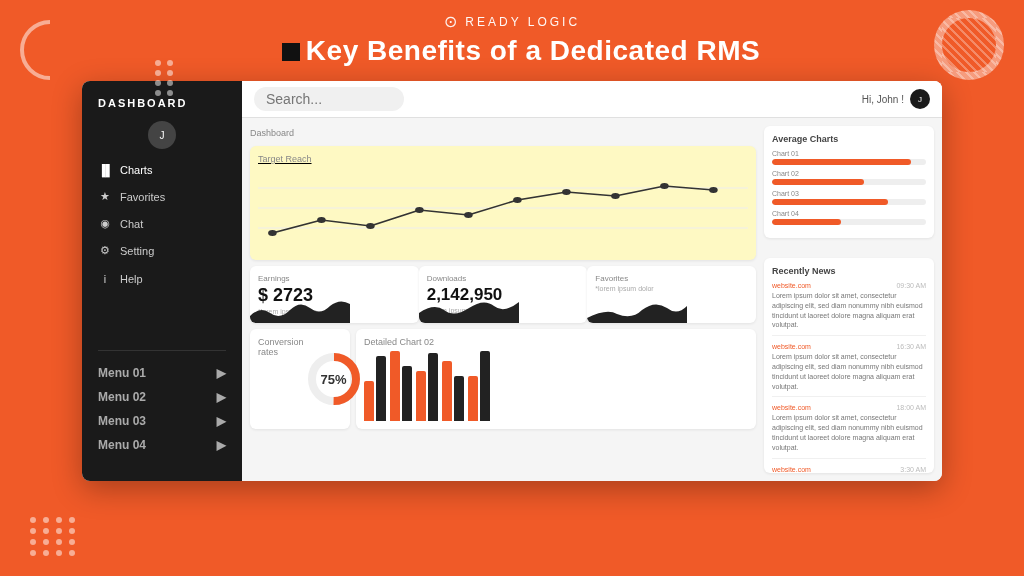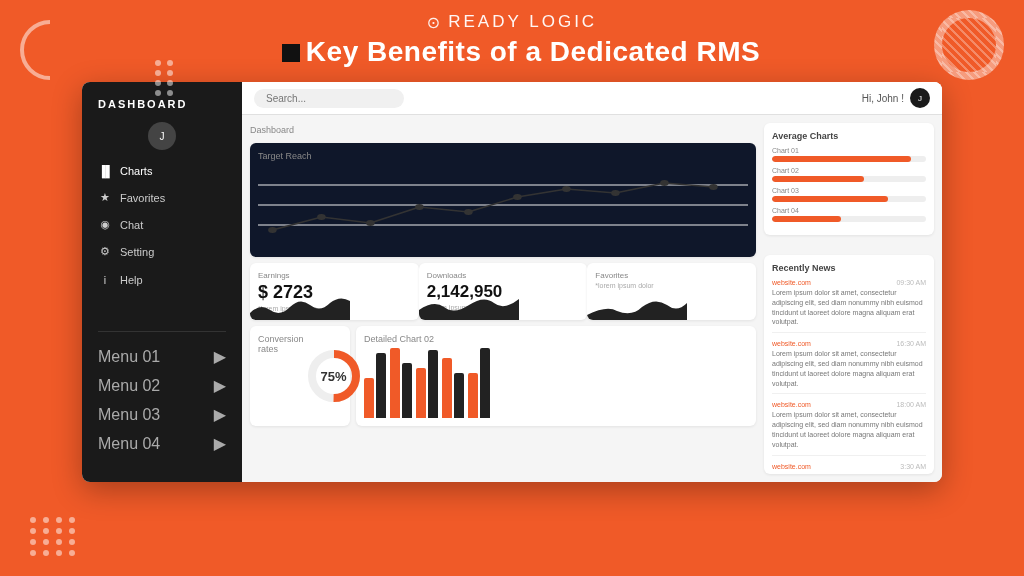--- a/index.html
+++ b/index.html
@@ -74,21 +74,21 @@
       justify-content: center;
       gap: 8px;
       margin-bottom: 4px;
     }
     .logo-icon {
       color: rgba(255,255,255,0.9);
       font-size: 16px;
     }
     .logo-text {
       color: rgba(255,255,255,0.95);
-      font-size: 17px;
+      font-size: 12px;
       letter-spacing: 3px;
       font-weight: 400;
     }
     .main-title {
       color: white;
       font-size: 28px;
       font-weight: 900;
       letter-spacing: 0.5px;
       padding: 0 30px;
       margin-left: 18px;
@@ -147,26 +147,27 @@
     .sidebar-divider {
       height: 1px;
       background: #333;
       margin: 10px 16px;
     }
     .sidebar-menu {
       padding: 0 0 8px;
     }
     .sidebar-menu-item {
       display: flex;
-      align-items: center;
+      align-items: flex-start;
       justify-content: space-between;
       padding: 5px 16px;
-      font-size: 16px;
+      font-size: 12px;
       color: #aaa;
       cursor: pointer;
+      font-weight: bold;
     }
 
     
     .main-content {
       flex: 1;
       background: #f5f5f5;
       display: flex;
       flex-direction: column;
       overflow: hidden;
     }
@@ -178,21 +179,21 @@
       display: flex;
       align-items: center;
       justify-content: space-between;
       border-bottom: 1px solid #e0e0e0;
     }
     .search-box {
       background: #f0f0f0;
       border: none;
       border-radius: 12px;
       padding: 4px 12px;
-      font-size: 10px;
+      font-size: 14px;
       width: 150px;
       color: #666;
     }
     .user-info {
       font-size: 10px;
       color: #555;
       display: flex;
       align-items: center;
       gap: 6px;
     }
@@ -235,24 +236,25 @@
       padding: 2px 0;
     }
     .card-title {
       font-size: 9px;
       color: #888;
       margin-bottom: 4px;
     }
 
     
     .chart-card {
-      background: #0f172a;
+      background: #fef9c3;
       border-radius: 6px;
       padding: 8px;
       box-shadow: 0 1px 3px rgba(0,0,0,0.08);
+      text-decoration: underline;
     }
 
     
     .stats-row {
       display: flex;
     }
     .stat-card {
       flex: 1;
       background: white;
       border-radius: 6px;

